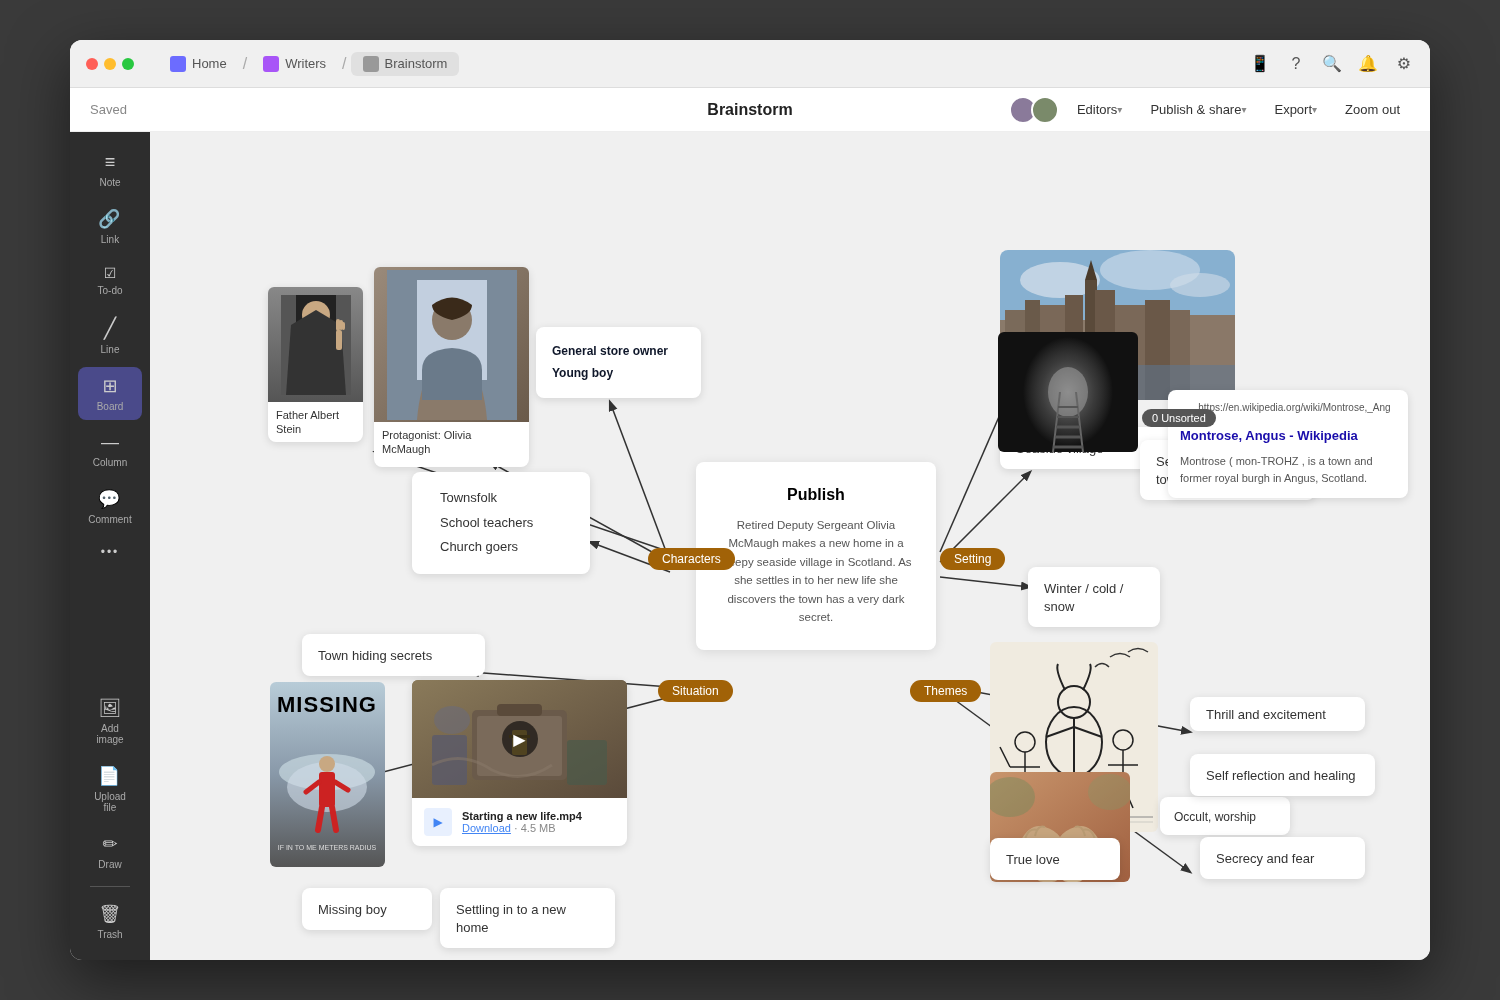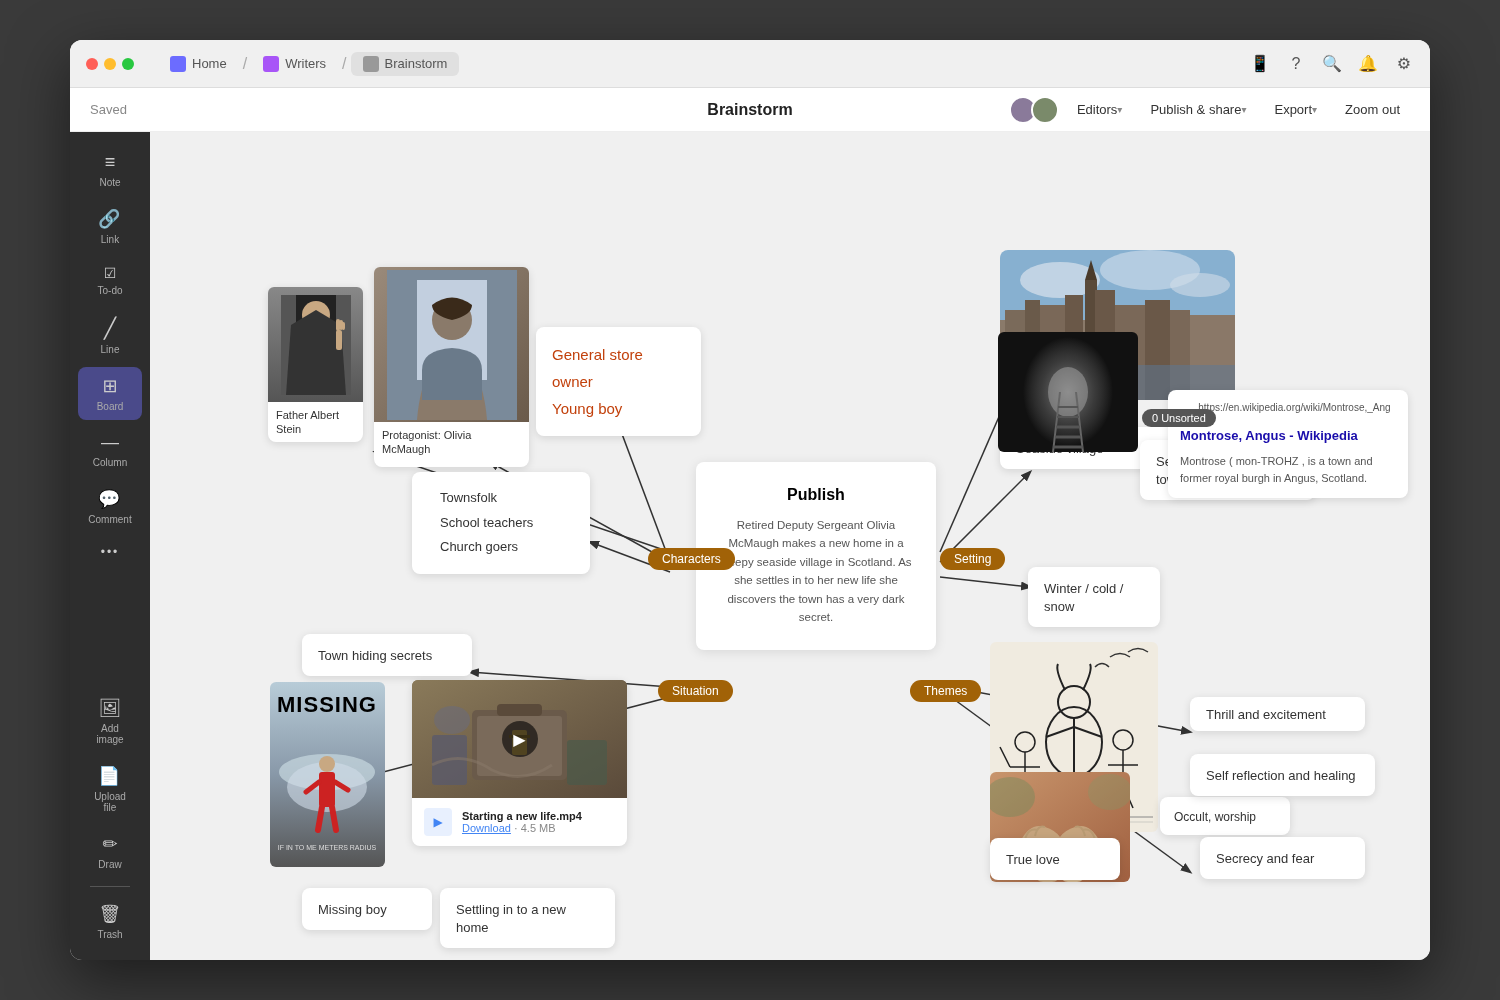--- a/index.html
+++ b/index.html
@@ -275,21 +275,21 @@
             <rect x="55" y="35" width="6" height="20" fill="#c8a882" rx="2"></rect>
             <rect x="55" y="24" width="4" height="12" fill="#c8a882" rx="2"></rect>
             <rect x="58" y="25" width="4" height="10" fill="#c8a882" rx="2"></rect>
             <rect x="61" y="27" width="3" height="8" fill="#c8a882" rx="2"></rect>
           </svg>
         </div>
         <div style="padding:6px 8px;font-size:11px;color:#333;line-height:1.3;">Father Albert Stein</div>
       </div>
 
       <div class="card" style="position:absolute;left:386px;top:195px;width:165px;padding:14px 16px;">
-        <div style="font-size:15px;color:#c2410c;line-height:1.8;">
+        <div style="font-size:12px;color:#0f172a;line-height:1.8;font-weight:bold;">
           <div>General store owner</div>
           <div>Young boy</div>
         </div>
       </div>
 
       <div class="card" style="position:absolute;left:262px;top:340px;width:178px;padding:14px 28px;">
         <div style="font-size:13px;color:#333;line-height:1.9;">
           <div>Townsfolk</div>
           <div>School teachers</div>
           <div>Church goers</div>
@@ -361,21 +361,21 @@
 
       <div class="wiki-card" style="position:absolute;left:1018px;top:258px;width:240px;">
         <div class="wiki-url">
           <span style="font-weight:bold;color:#4a90d9;font-size:13px;">W</span>
           <span style="font-size:10px;color:#555;word-break:break-all;">https://en.wikipedia.org/wiki/Montrose,_Angus</span>
         </div>
         <div class="wiki-title">Montrose, Angus - Wikipedia</div>
         <div class="wiki-desc">Montrose ( mon-TROHZ , is a town and former royal burgh in Angus, Scotland.</div>
       </div>
 
-      <div class="card" style="position:absolute;left:152px;top:502px;width:170px;padding:12px 16px;">
+      <div class="card" style="position:absolute;left:152px;top:502px;width:183px;padding:12px 16px;">
         <span style="font-size:13px;color:#333;">Town hiding secrets</span>
       </div>
 
       <div style="position:absolute;left:120px;top:550px;width:115px;height:185px;border-radius:6px;overflow:hidden;cursor:pointer;">
         <svg width="115" height="185" viewBox="0 0 115 185" xmlns="http://www.w3.org/2000/svg">
 
           <defs>
             <linearGradient id="skyGrad" x1="0" y1="0" x2="0" y2="1">
               <stop offset="0%" stop-color="#b8ccd8"></stop>
               <stop offset="50%" stop-color="#8898a8"></stop>

